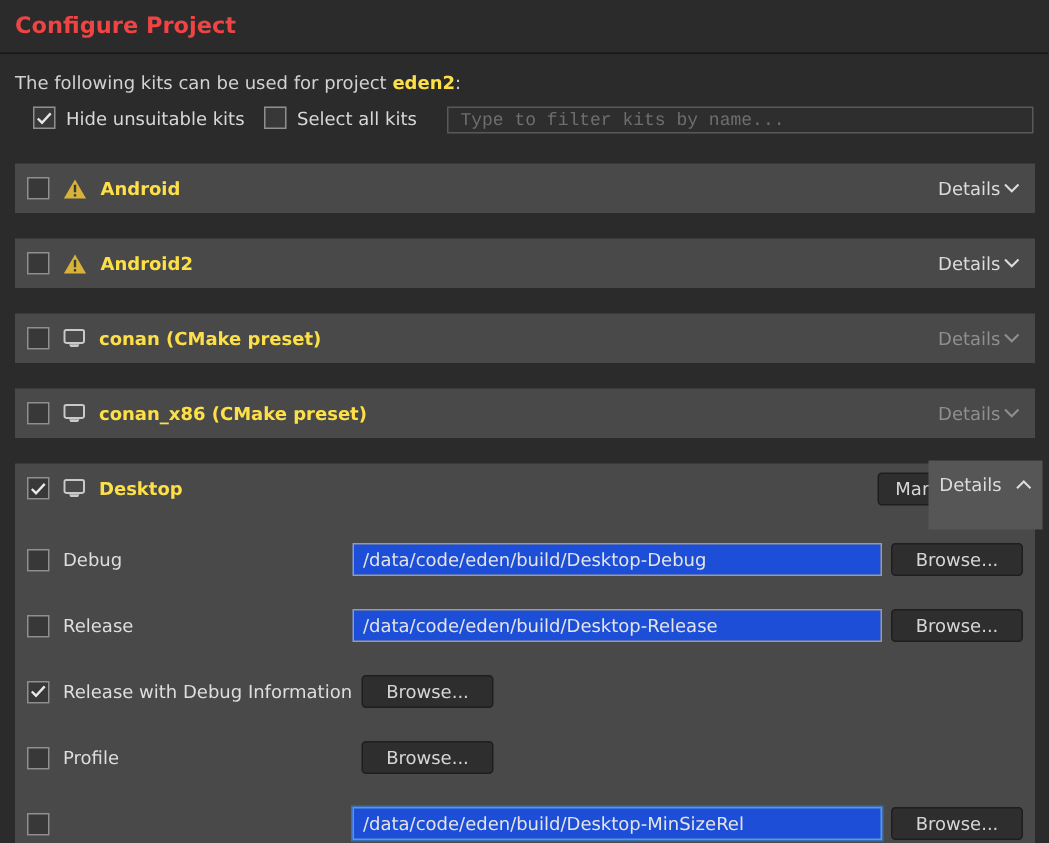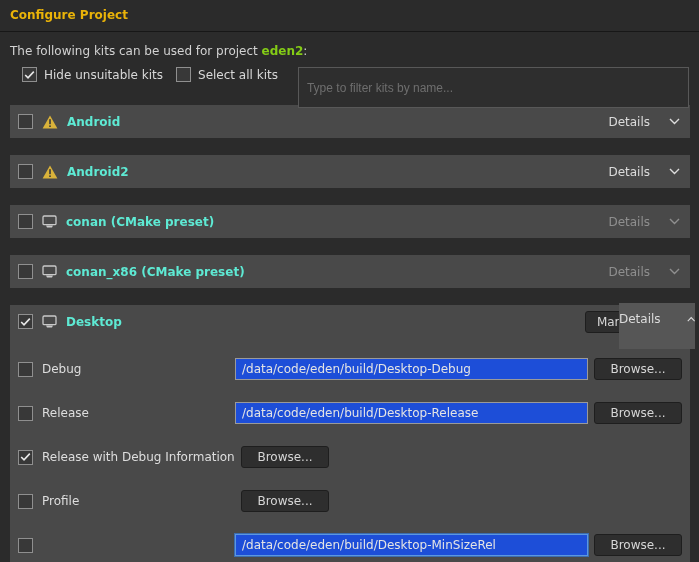--- a/index.html
+++ b/index.html
@@ -6,29 +6,29 @@
   html, body { width: 699px; height: 562px; overflow: hidden; }
   body {
     background: #2b2b2b;
     font-family: "DejaVu Sans", "Liberation Sans", sans-serif;
     font-size: 12px;
     color: #d6d6d6;
     position: relative;
   }
 
   .page-title {
-    font-size: 12px;
+    font-size: 15px;
     font-weight: bold;
-    color: #eab308;
+    color: #ef4444;
     padding: 8px 10px 9px 10px;
     border-bottom: 1px solid #171717;
   }
 
   .subtitle { margin: 12px 10px 0 10px; color: #d2d2d2; }
-  .subtitle b { color: #84cc16; }
+  .subtitle b { color: #fde047; }
 
   .controls {
     margin: 9px 10px 0 22px;
     display: flex;
     align-items: flex-start;
     height: 26px;
   }
   .cb-group { display: flex; align-items: center; gap: 7px; margin-right: 13px; }
   .cb-label { color: #d8d8d8; white-space: nowrap; }
 
@@ -39,65 +39,65 @@
     display: inline-flex;
     align-items: center;
     justify-content: center;
     flex-shrink: 0;
   }
   .cb svg { display: none; }
   .cb.checked svg { display: block; }
 
   .filter-input {
     flex: 1;
-    height: 41px;
+    height: 18px;
     margin-left: 7px;
     background: #2e2e2e;
     border: 1px solid #585858;
     color: #cfcfcf;
     padding: 0 8px;
-    font-family: Liberation Sans, sans-serif;
+    font-family: Liberation Mono, monospace;
     font-size: 12px;
     outline: none;
   }
   .filter-input::placeholder { color: #6e6e6e; }
 
   .kits { margin: 12px 9px 0 10px; }
   .kit { background: #494949; margin-top: 17px; }
   .kit:first-child { margin-top: 0; }
   .kit.last { margin-top: 14px; }
 
   .kit-header {
     height: 33px;
     display: flex;
     align-items: center;
     padding: 0 8px;
     position: relative;
   }
   .kicon { display: inline-flex; margin-left: 9px; flex-shrink: 0; }
-  .kname { font-weight: bold; color: #5eead4; margin-left: 9px; white-space: nowrap; }
+  .kname { font-weight: bold; color: #fde047; margin-left: 9px; white-space: nowrap; }
   .spacer { flex: 1; }
 
   .btn {
     background: #2e2e2e;
     border: 1px solid #1e1e1e;
     border-radius: 3px;
     color: #d6d6d6;
     font-family: inherit;
     font-size: 12px;
     padding: 3px 11px;
     cursor: pointer;
     white-space: nowrap;
   }
   .manage-btn { margin-right: 14px; }
 
   .details {
     display: inline-flex;
     align-items: center;
-    gap: 19px;
+    gap: 2px;
     color: #dcdcdc;
     padding-right: 2px;
     cursor: pointer;
     white-space: nowrap;
   }
   .details.dim { color: #8f8f8f; }
   .details.expanded {
     position: absolute;
     top: -2px;
     right: -5px;

